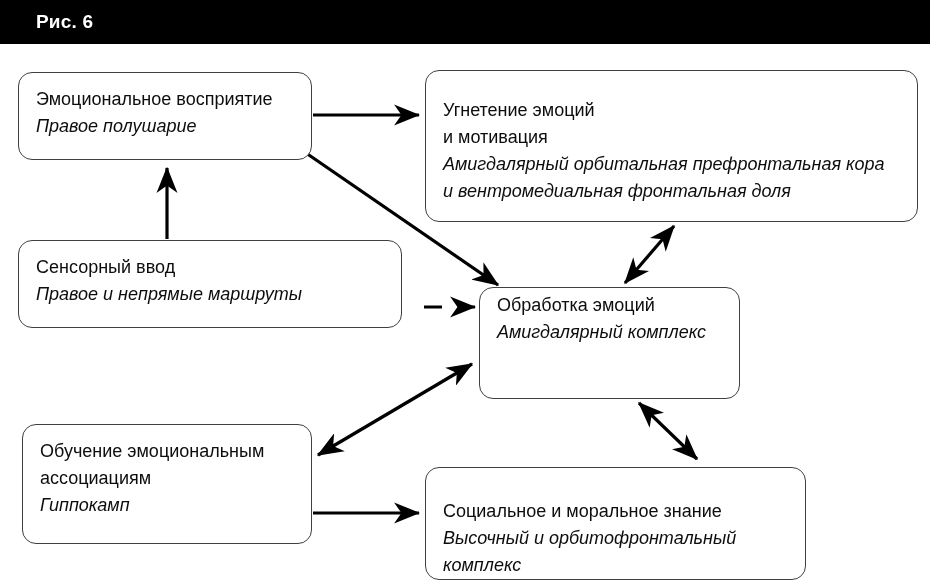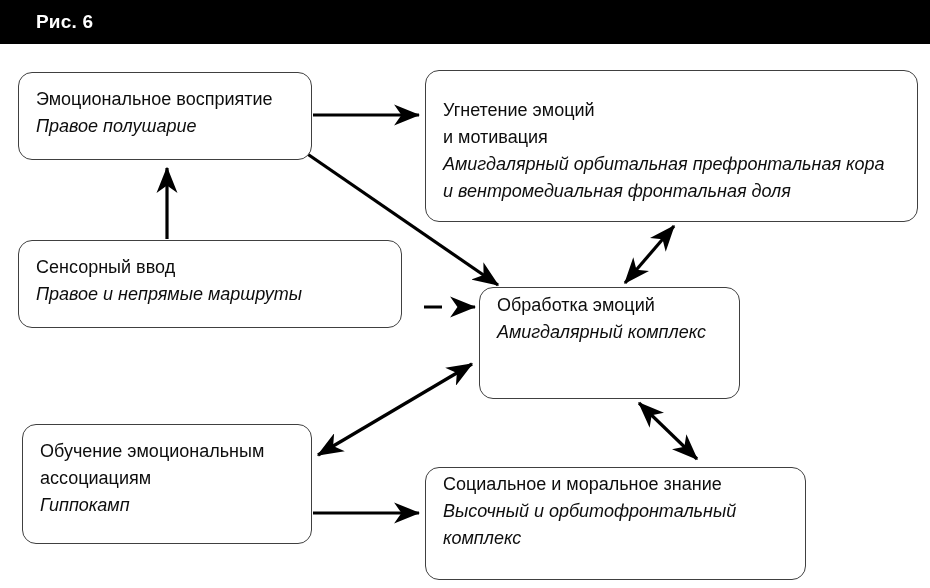--- a/index.html
+++ b/index.html
@@ -56,21 +56,21 @@
     white-space: pre-line;
     font-style: italic;
     font-weight: 400;
   }
   
   .n-perception  { left: 18px;  top: 72px;  width: 294px; height: 88px;  }
   .n-suppression { left: 425px; top: 70px;  width: 493px; height: 152px; padding-top: 26px; }
   .n-sensory     { left: 18px;  top: 240px; width: 384px; height: 88px;  }
   .n-processing  { left: 479px; top: 287px; width: 261px; height: 112px; padding-top: 4px; }
   .n-learning    { left: 22px;  top: 408px; width: 290px; height: 120px; margin-top: 16px; }
-  .n-social      { left: 425px; top: 467px; width: 381px; height: 113px; padding-top: 3px; }
+  .n-social      { left: 425px; top: 467px; width: 381px; height: 113px; padding-top: 30px; }
 </style>
 </head>
 <body>
 
 <div class="page">
 
   <header class="figure-header">
     <span class="figure-title">Рис. 6</span>
   </header>
 

